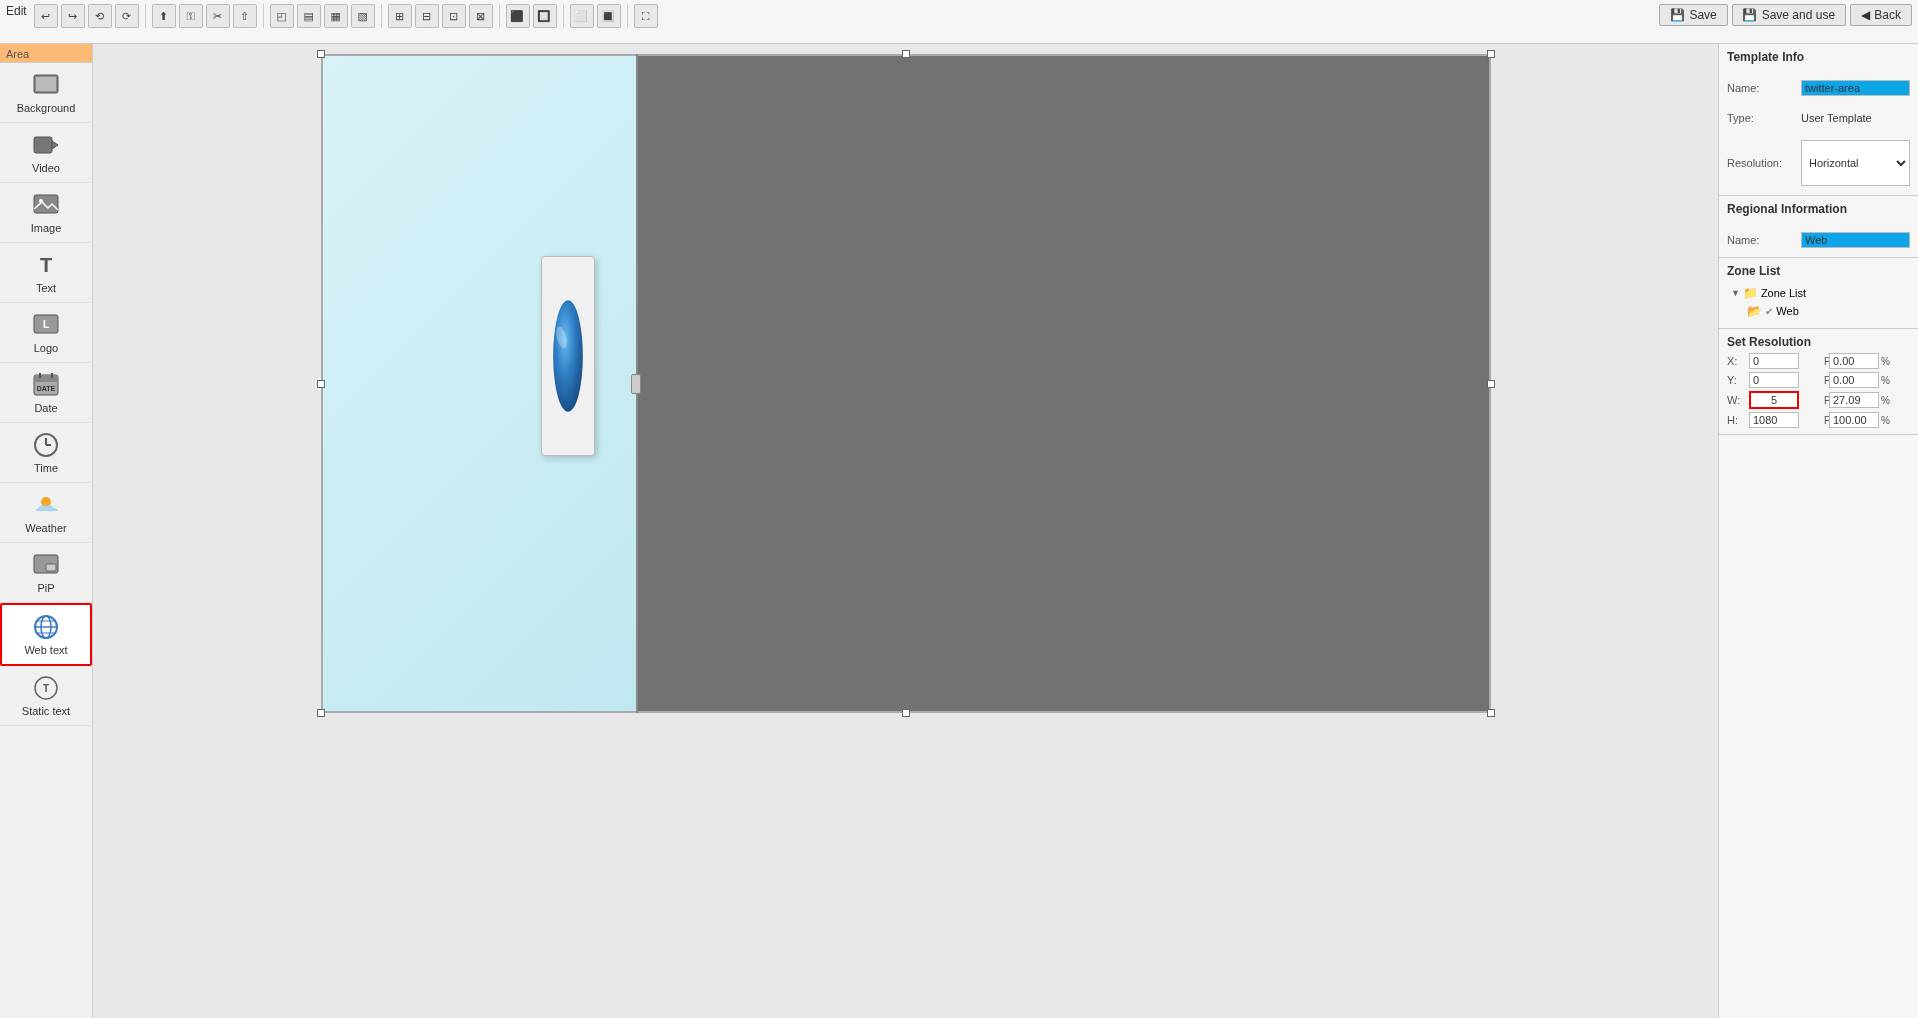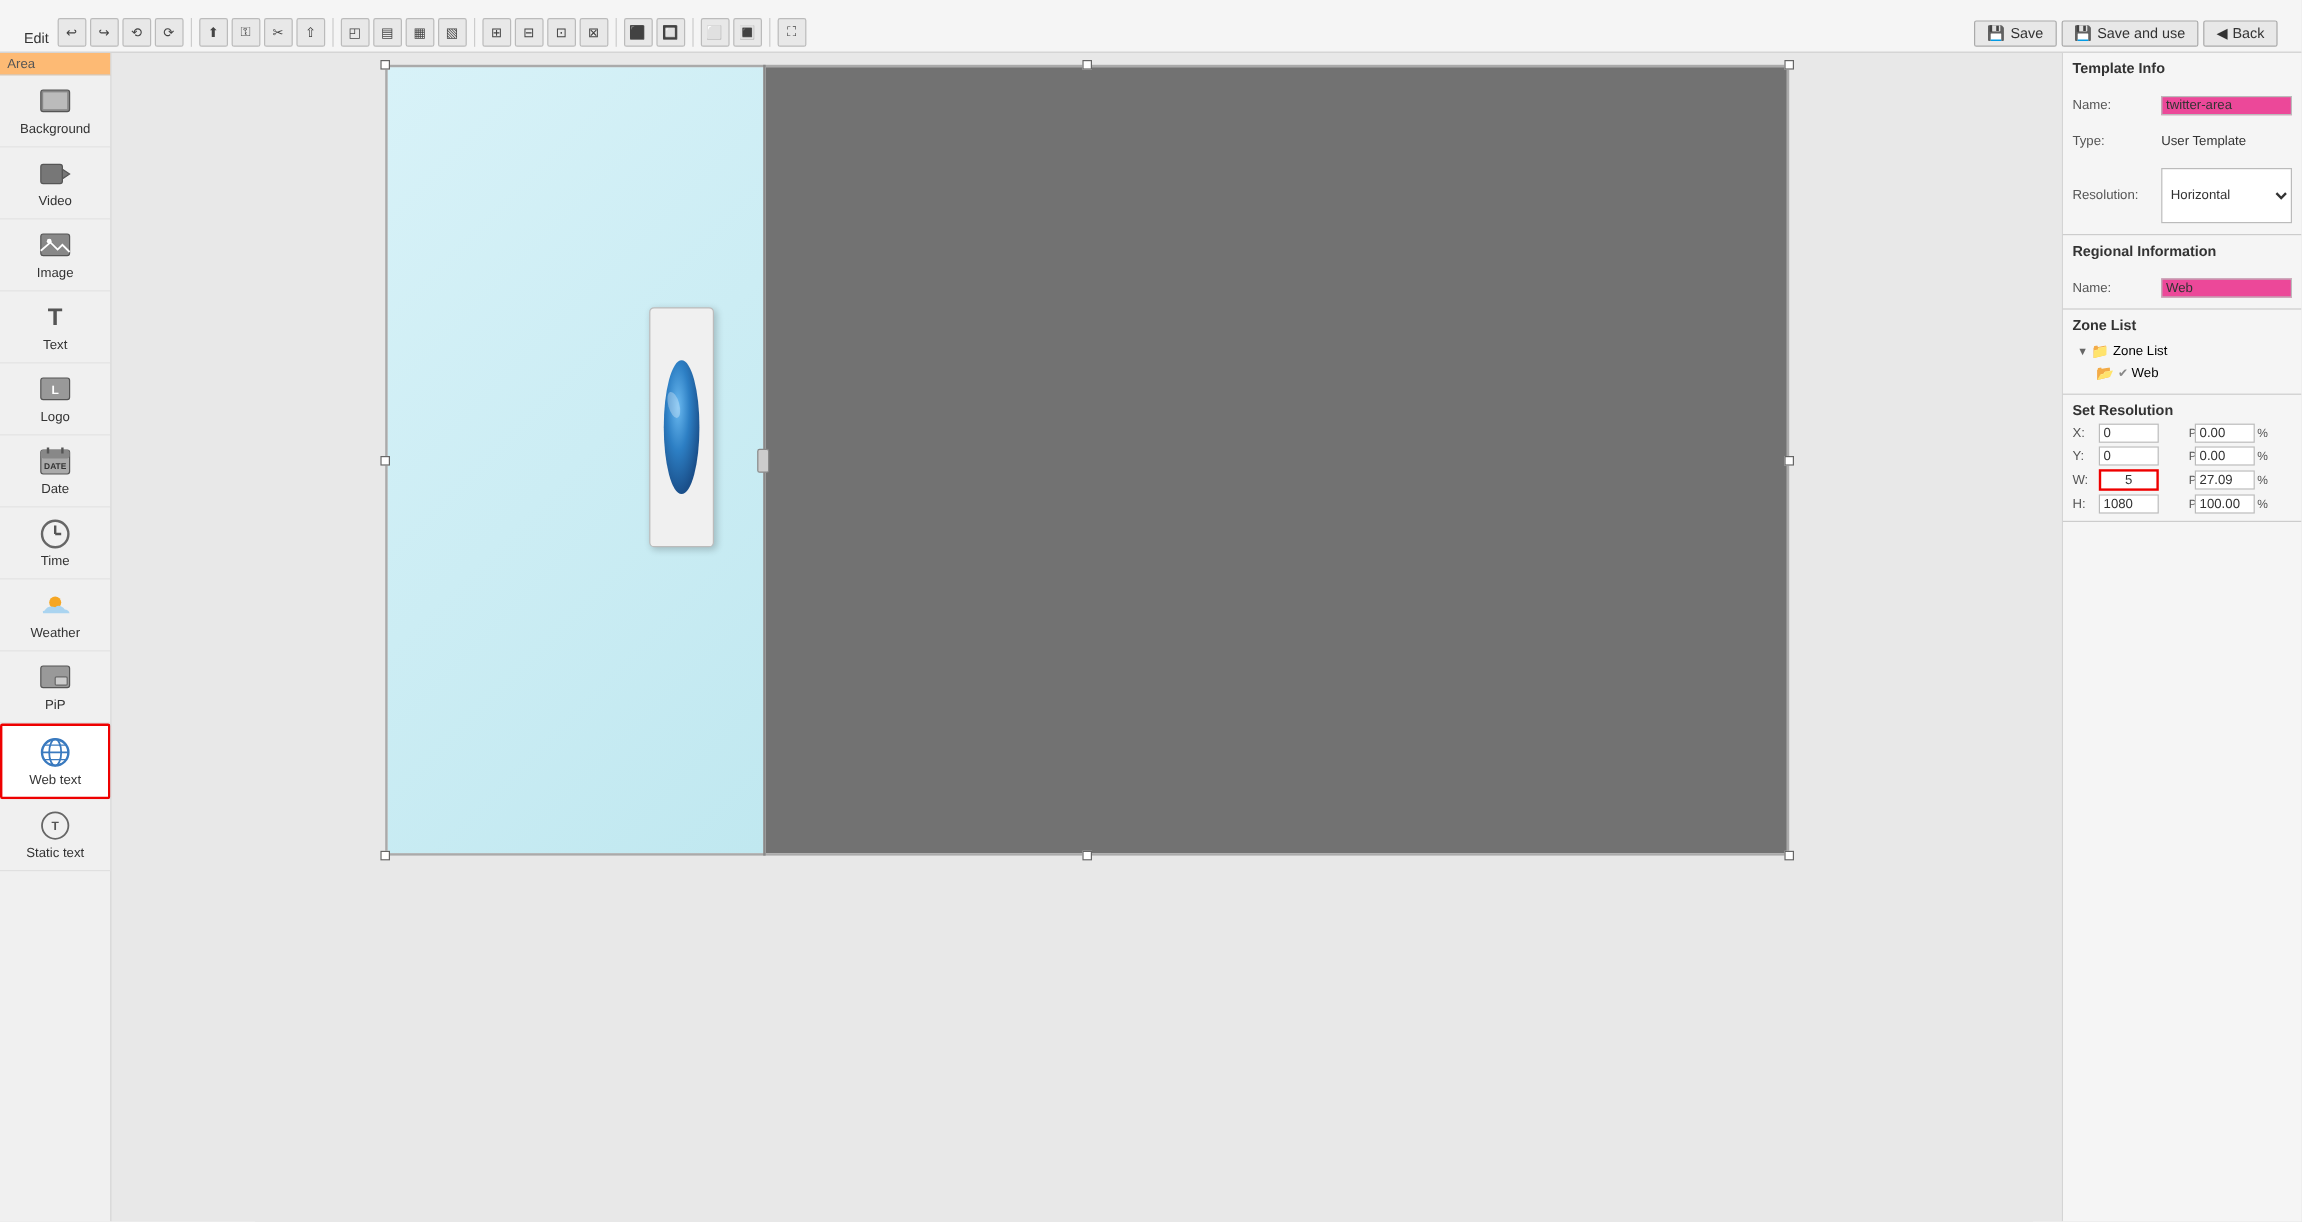--- a/index.html
+++ b/index.html
@@ -2,23 +2,23 @@
 <html><head>
   <meta charset="utf-8">
   <style>
     * { box-sizing: border-box; margin: 0; padding: 0; }
     body { font-family: Arial, sans-serif; font-size: 12px; background: #f0f0f0; display: flex; flex-direction: column; height: 1018px; width: 1918px; overflow: hidden; }
 
     
     #toolbar {
       background: #f5f5f5;
       border-bottom: 1px solid #ccc;
-      padding: 4px 20px;
-      display: flex;
-      align-items: flex-end;
+      padding: 4px 6px;
+      display: flex;
+      align-items: flex-start;
       gap: 3px;
       height: 44px;
       flex-shrink: 0;
     }
     #toolbar span.toolbar-label {
       font-size: 12px;
       color: #333;
       margin-right: 4px;
     }
     .tb-btn {
@@ -249,21 +249,21 @@
       color: #555;
       width: 70px;
       flex-shrink: 0;
     }
     .rp-value {
       color: #333;
       flex: 1;
     }
     .rp-input {
       border: 1px solid #bbb;
-      background: #ec4899;
+      background: #0ea5e9;
       padding: 1px 3px;
       font-size: 11px;
       width: 100%;
       color: #333;
     }
     .rp-input-sm {
       border: 1px solid #bbb;
       background: #fff;
       padding: 1px 3px;
       font-size: 11px;

